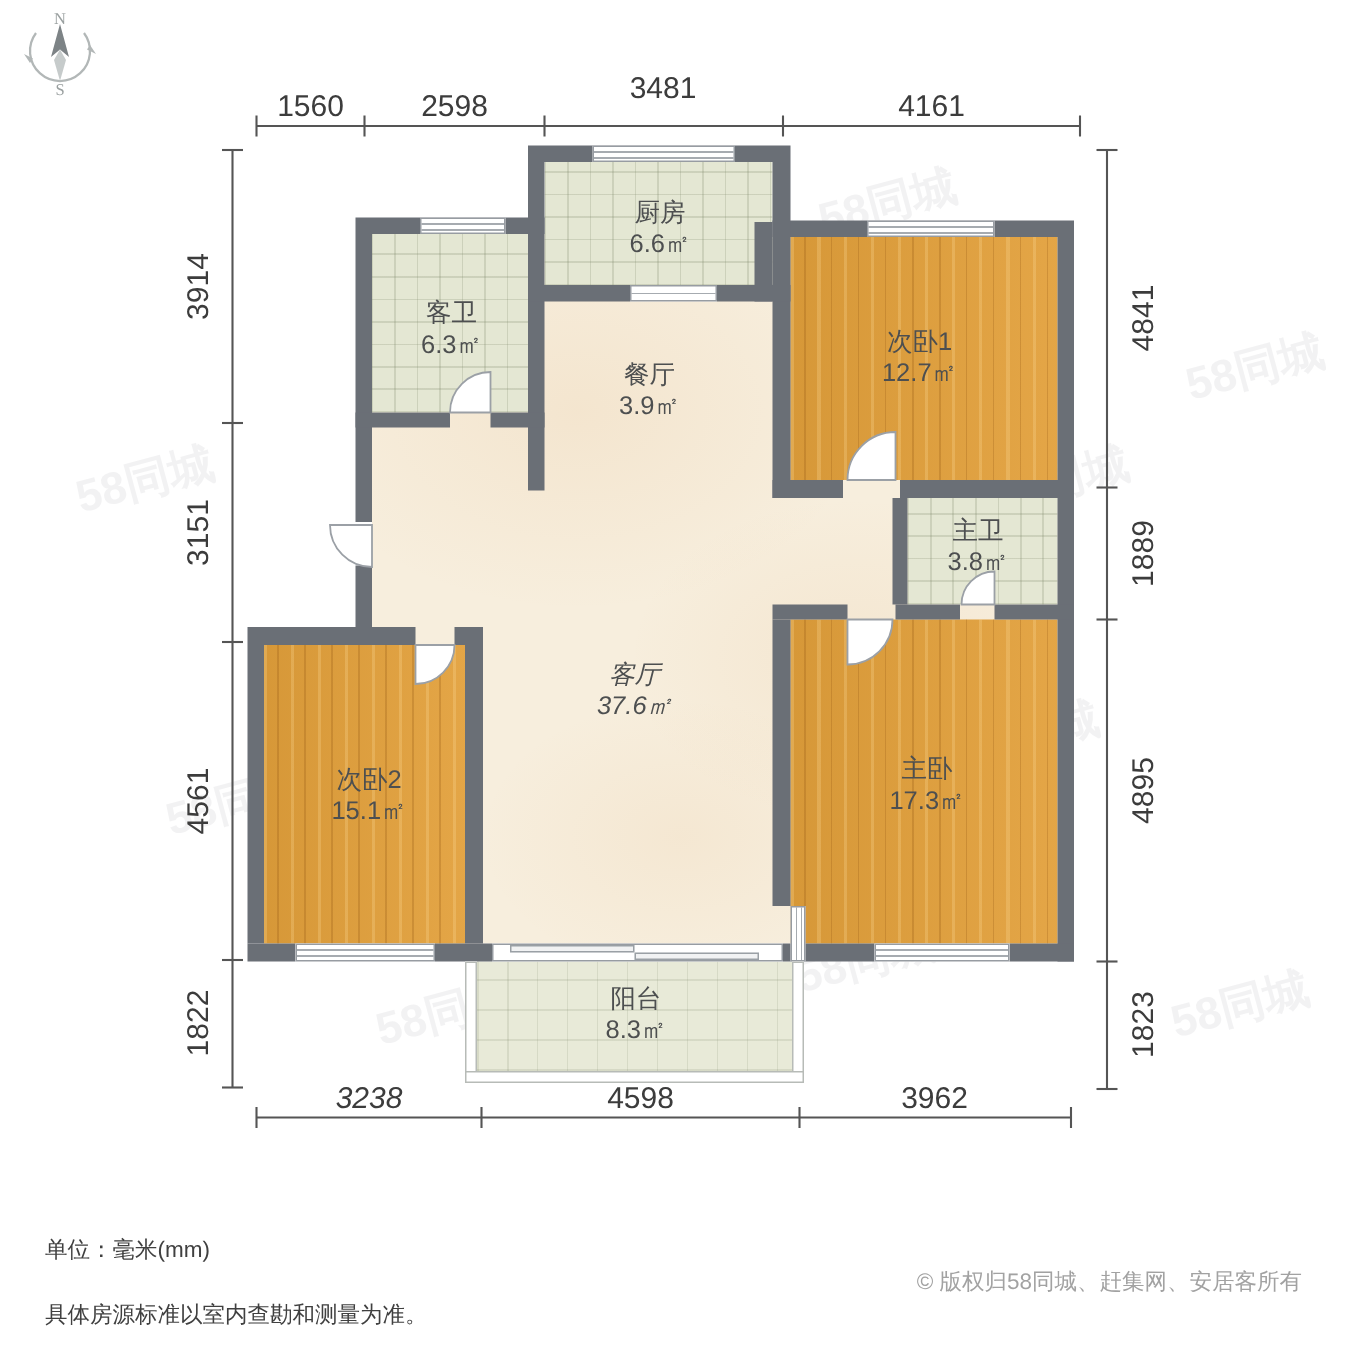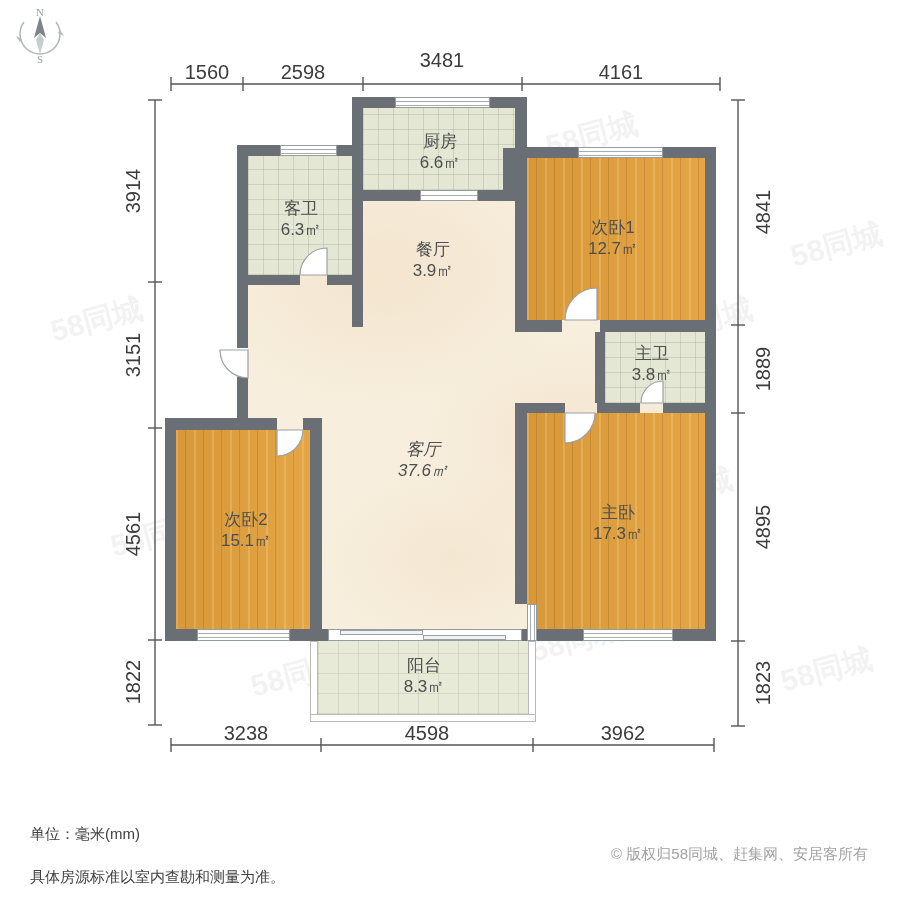--- a/index.html
+++ b/index.html
@@ -173,21 +173,21 @@
   <span class="abs dim vert" style="left:133px;top:191px;">3914</span>
   <span class="abs dim vert" style="left:133px;top:355px;">3151</span>
   <span class="abs dim vert" style="left:133px;top:534px;">4561</span>
   <span class="abs dim vert" style="left:133px;top:682px;">1822</span>
 
   <span class="abs dim vert" style="left:763px;top:212px;">4841</span>
   <span class="abs dim vert" style="left:763px;top:369px;">1889</span>
   <span class="abs dim vert" style="left:763px;top:527px;">4895</span>
   <span class="abs dim vert" style="left:763px;top:683px;">1823</span>
 
-  <span class="abs dim" style="left:246px;top:733px;">3238</span>
+  <span class="abs dim" style="left:246px;top:733px;font-style:italic;">3238</span>
   <span class="abs dim" style="left:427px;top:733px;">4598</span>
   <span class="abs dim" style="left:623px;top:733px;">3962</span>
 
   <div class="abs room-label" style="left:440px;top:152px;">
     <div>厨房</div>
     <div>6.6㎡</div>
   </div>
   <div class="abs room-label" style="left:301px;top:219px;text-align:center;">
     <div>客卫</div>
     <div>6.3㎡</div>

